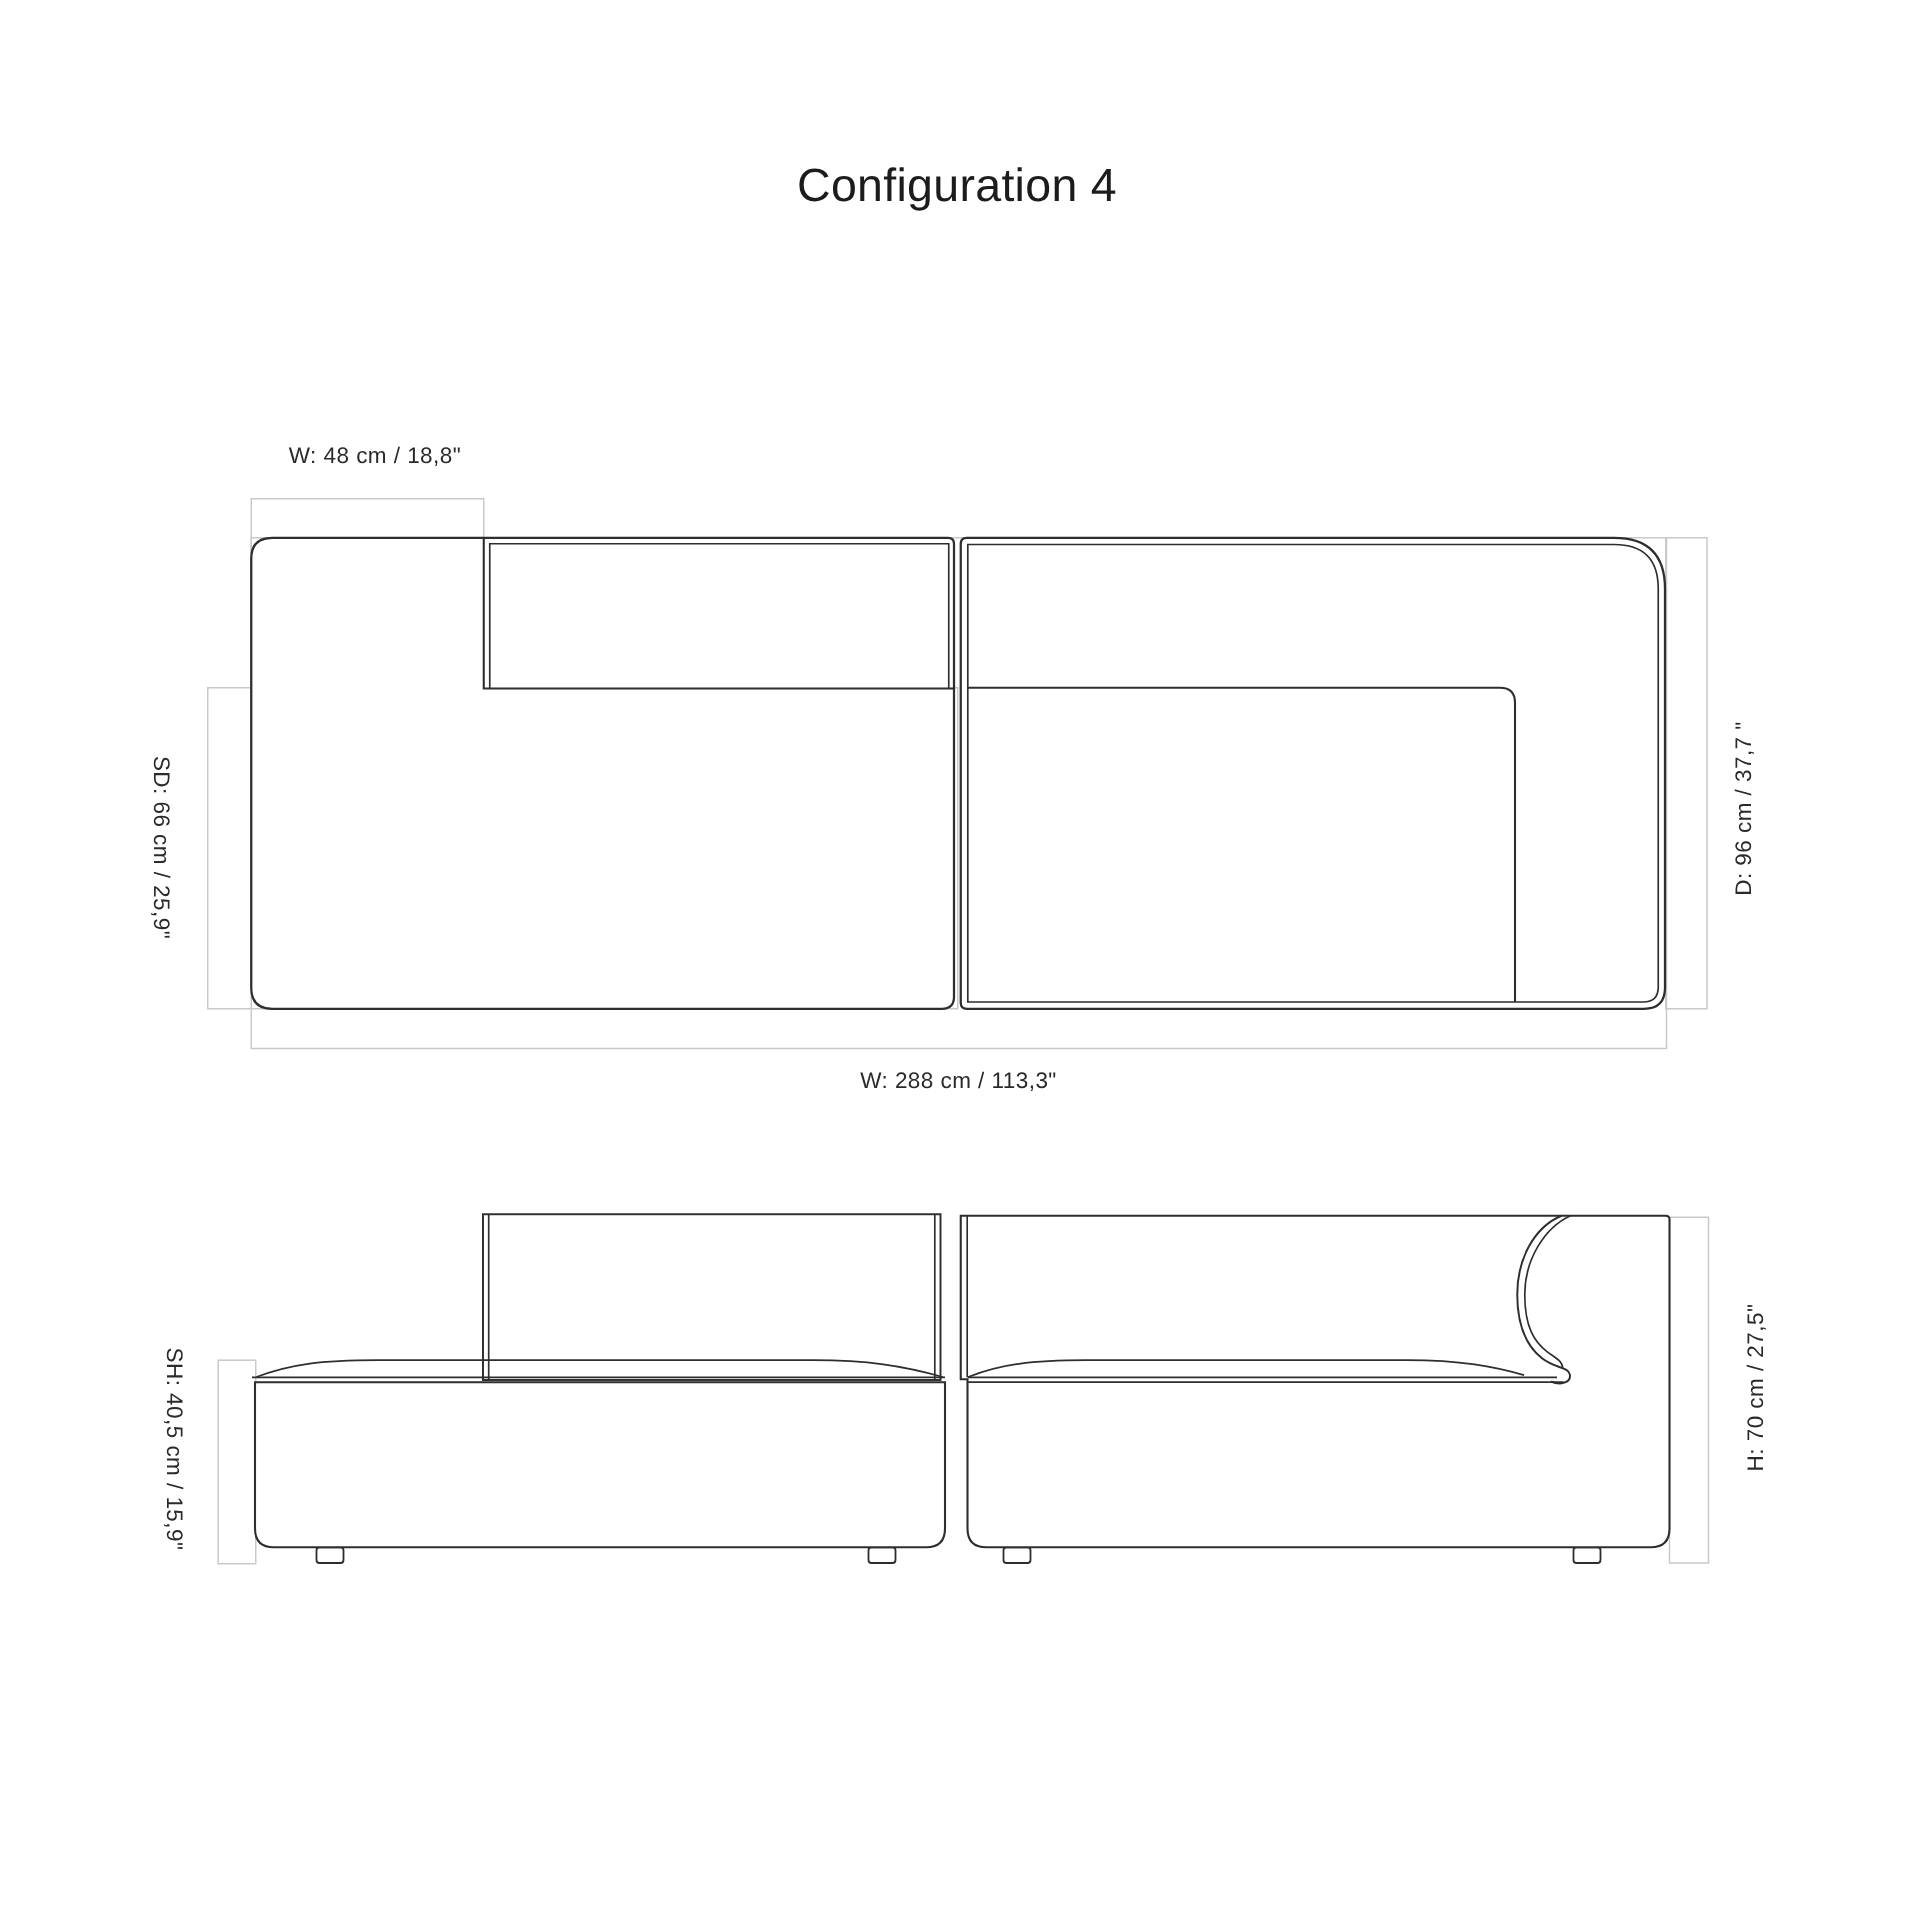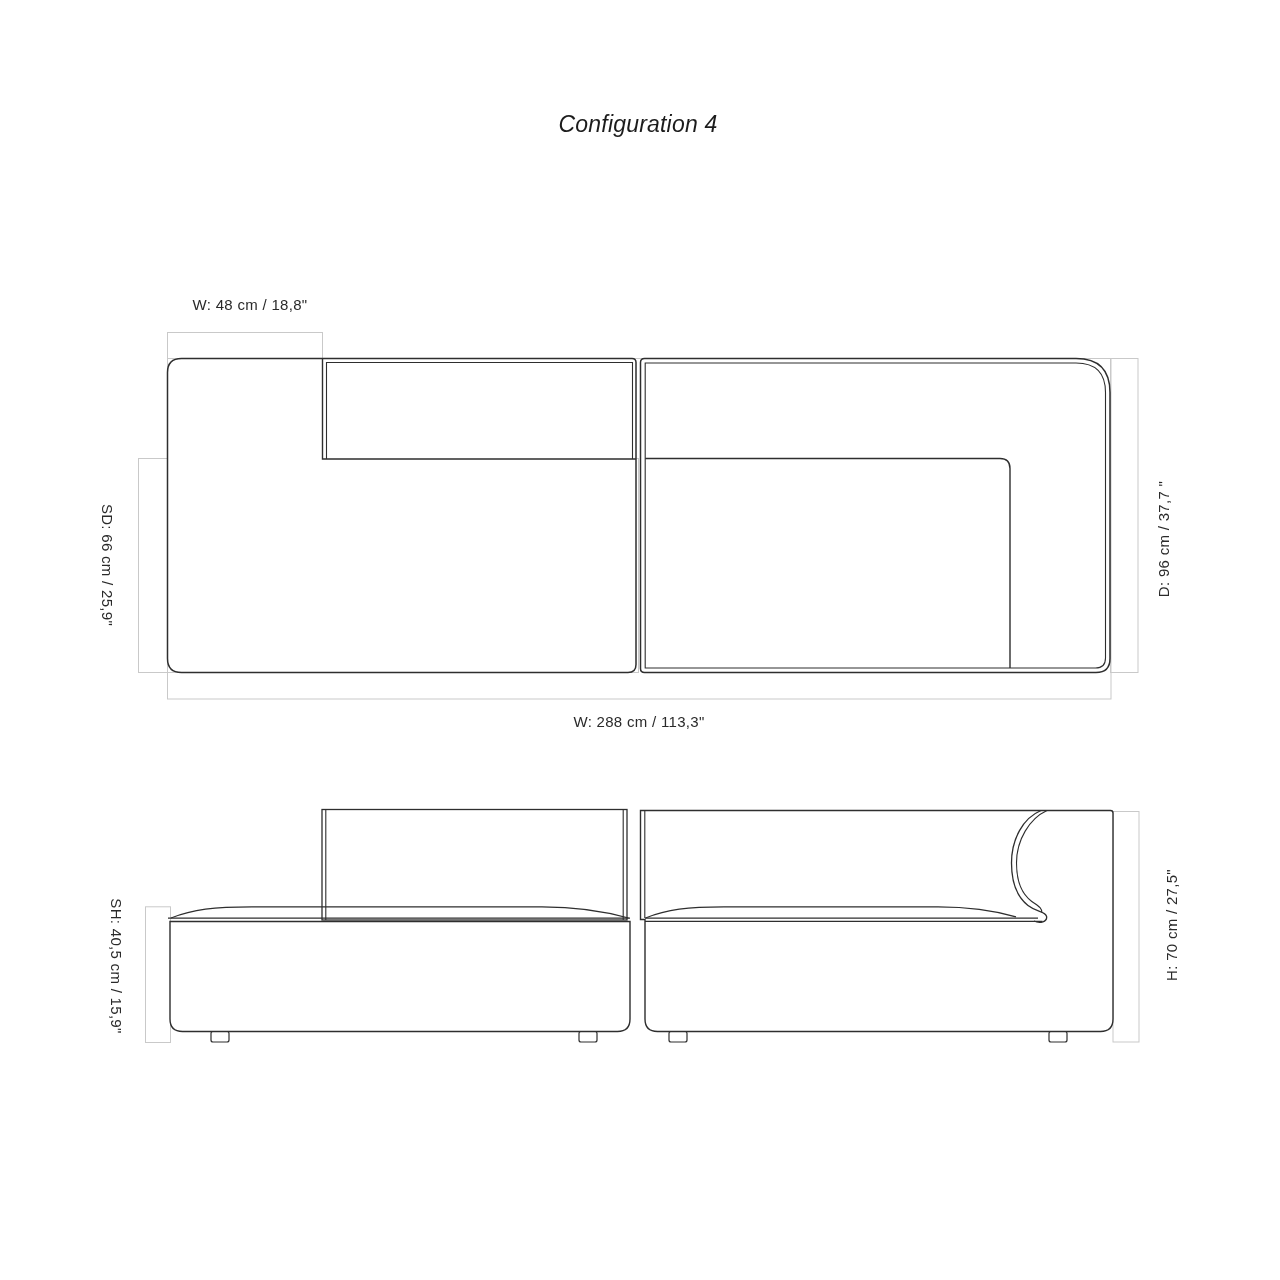--- a/index.html
+++ b/index.html
@@ -7,26 +7,25 @@
     position:relative;
     width:1280px;height:1280px;
     background:#ffffff;
     font-family:"Liberation Sans",sans-serif;
     overflow:hidden;
   }
   .drawing{position:absolute;left:0;top:0;}
   .page-title{
     position:absolute;
     transform:translate(-50%,-50%);
-    font-size:23px;
+    font-size:31px;
     color:#1c1c1c;
     white-space:nowrap;
     left:638px;top:124px;
     letter-spacing:0.2px;
-    font-style:italic;
   }
   .dim-label{
     position:absolute;
     font-size:15px;
     color:#2a2a2a;
     white-space:nowrap;
     letter-spacing:0.3px;
     transform:translate(-50%,-50%);
   }
   .rot-cw{transform:translate(-50%,-50%) rotate(90deg);}

